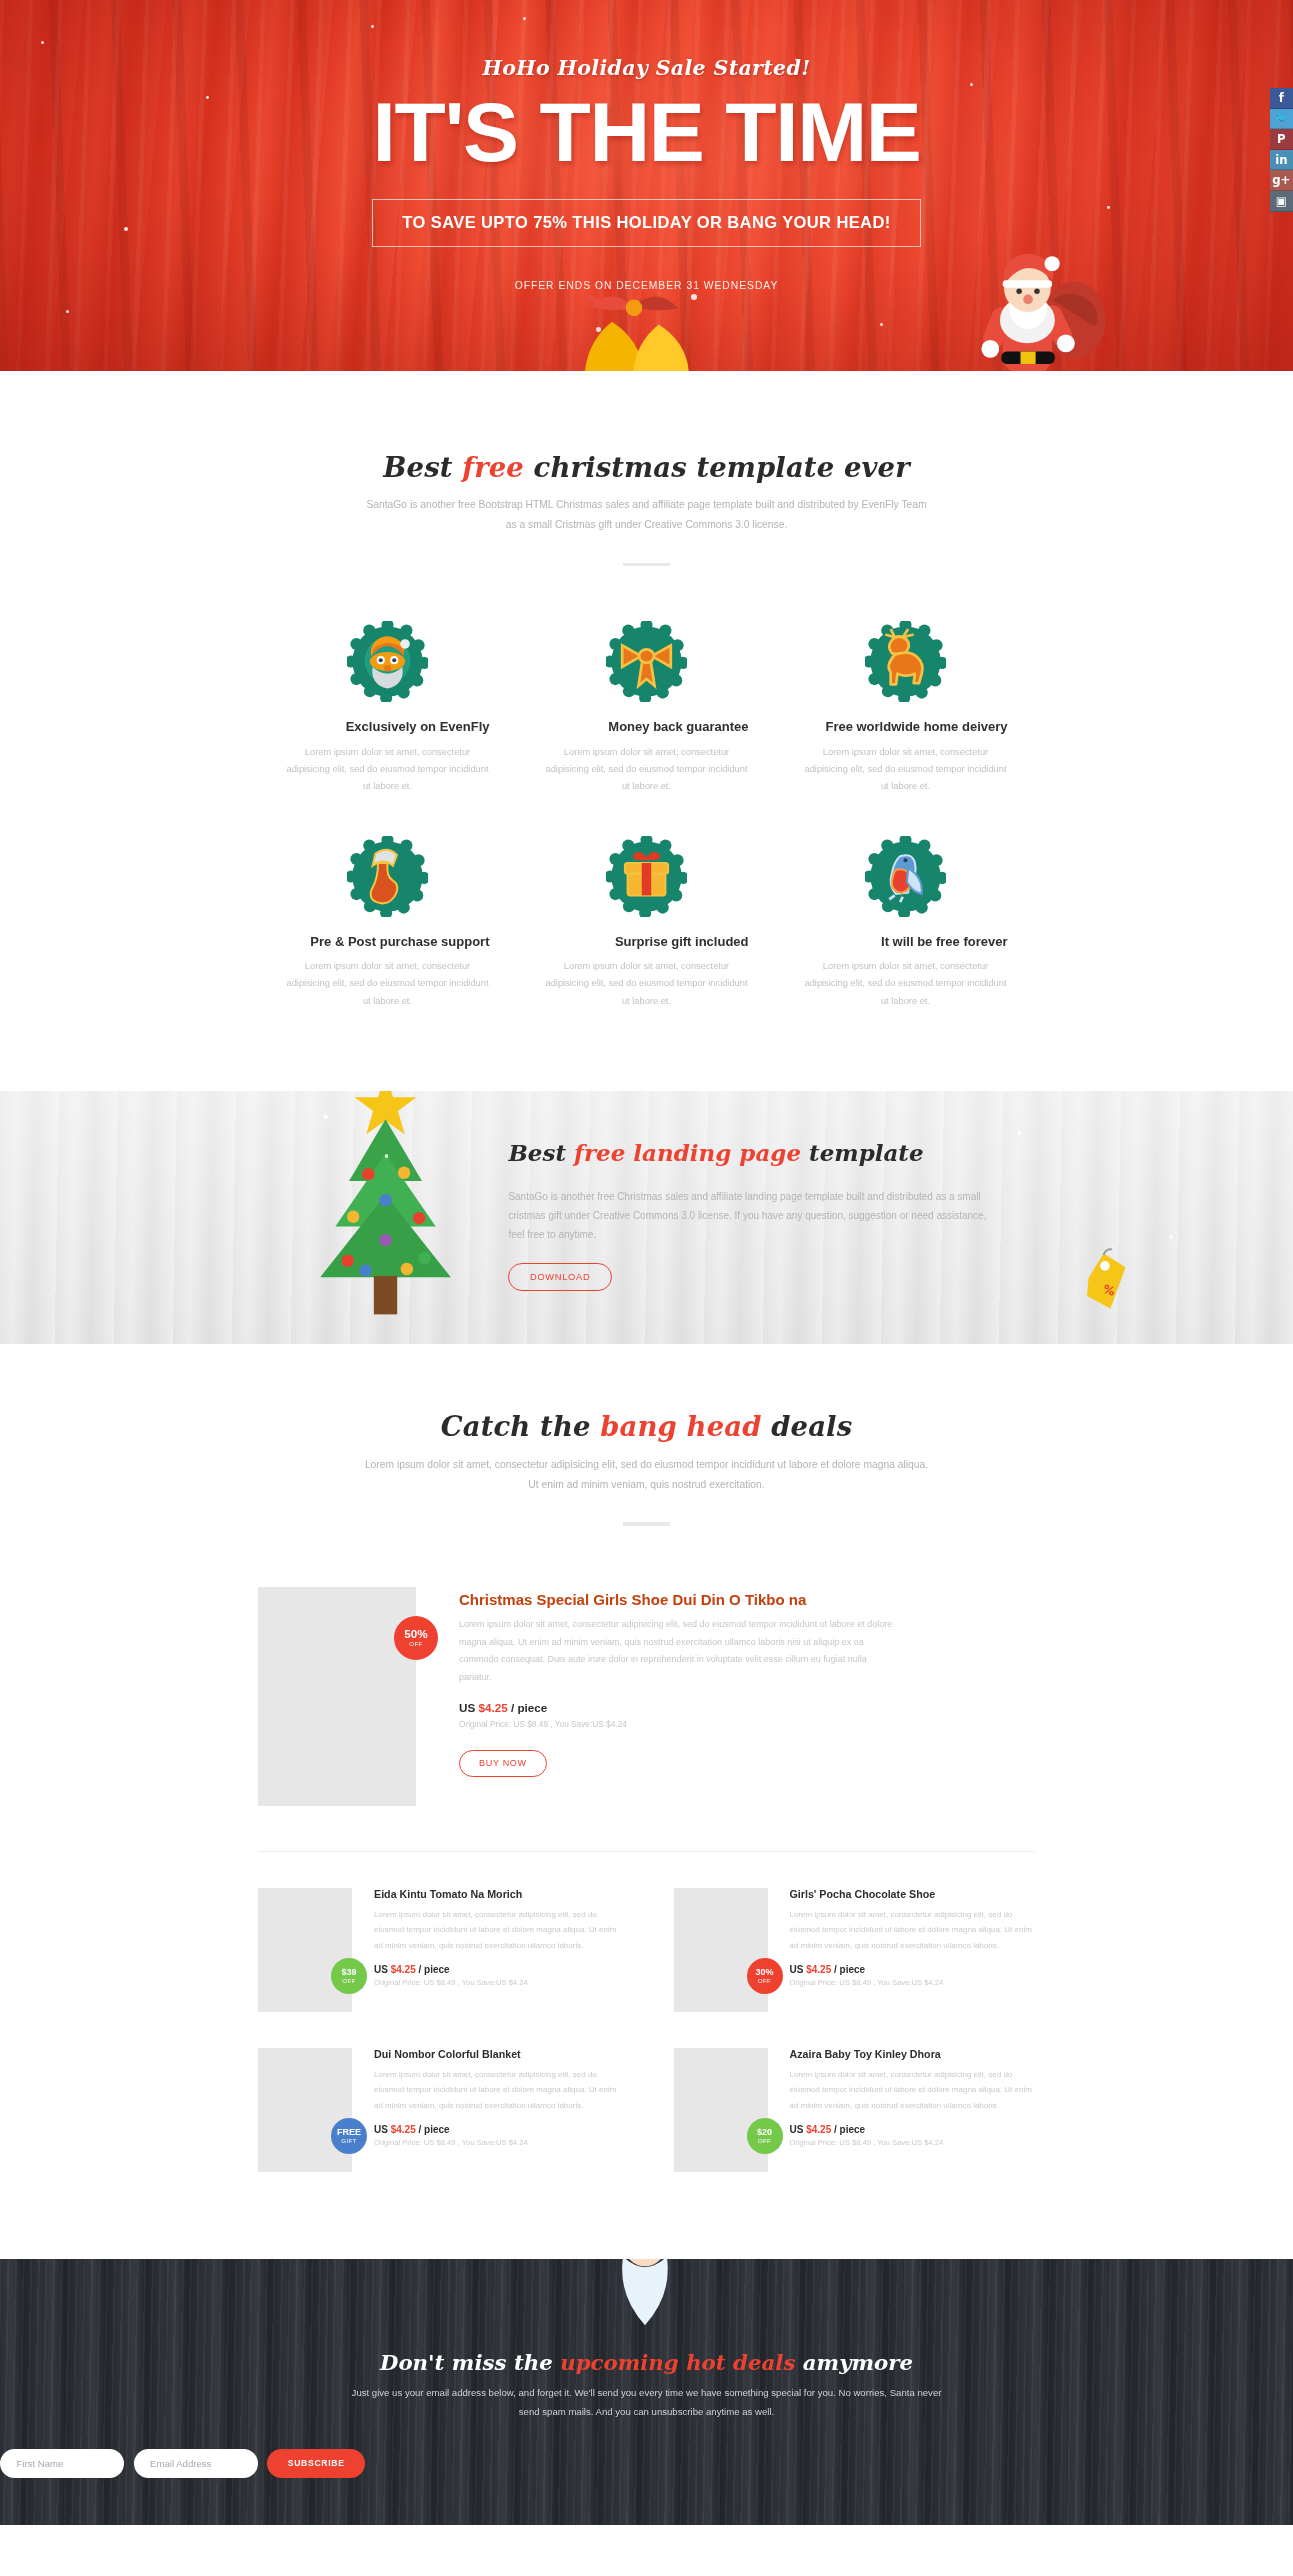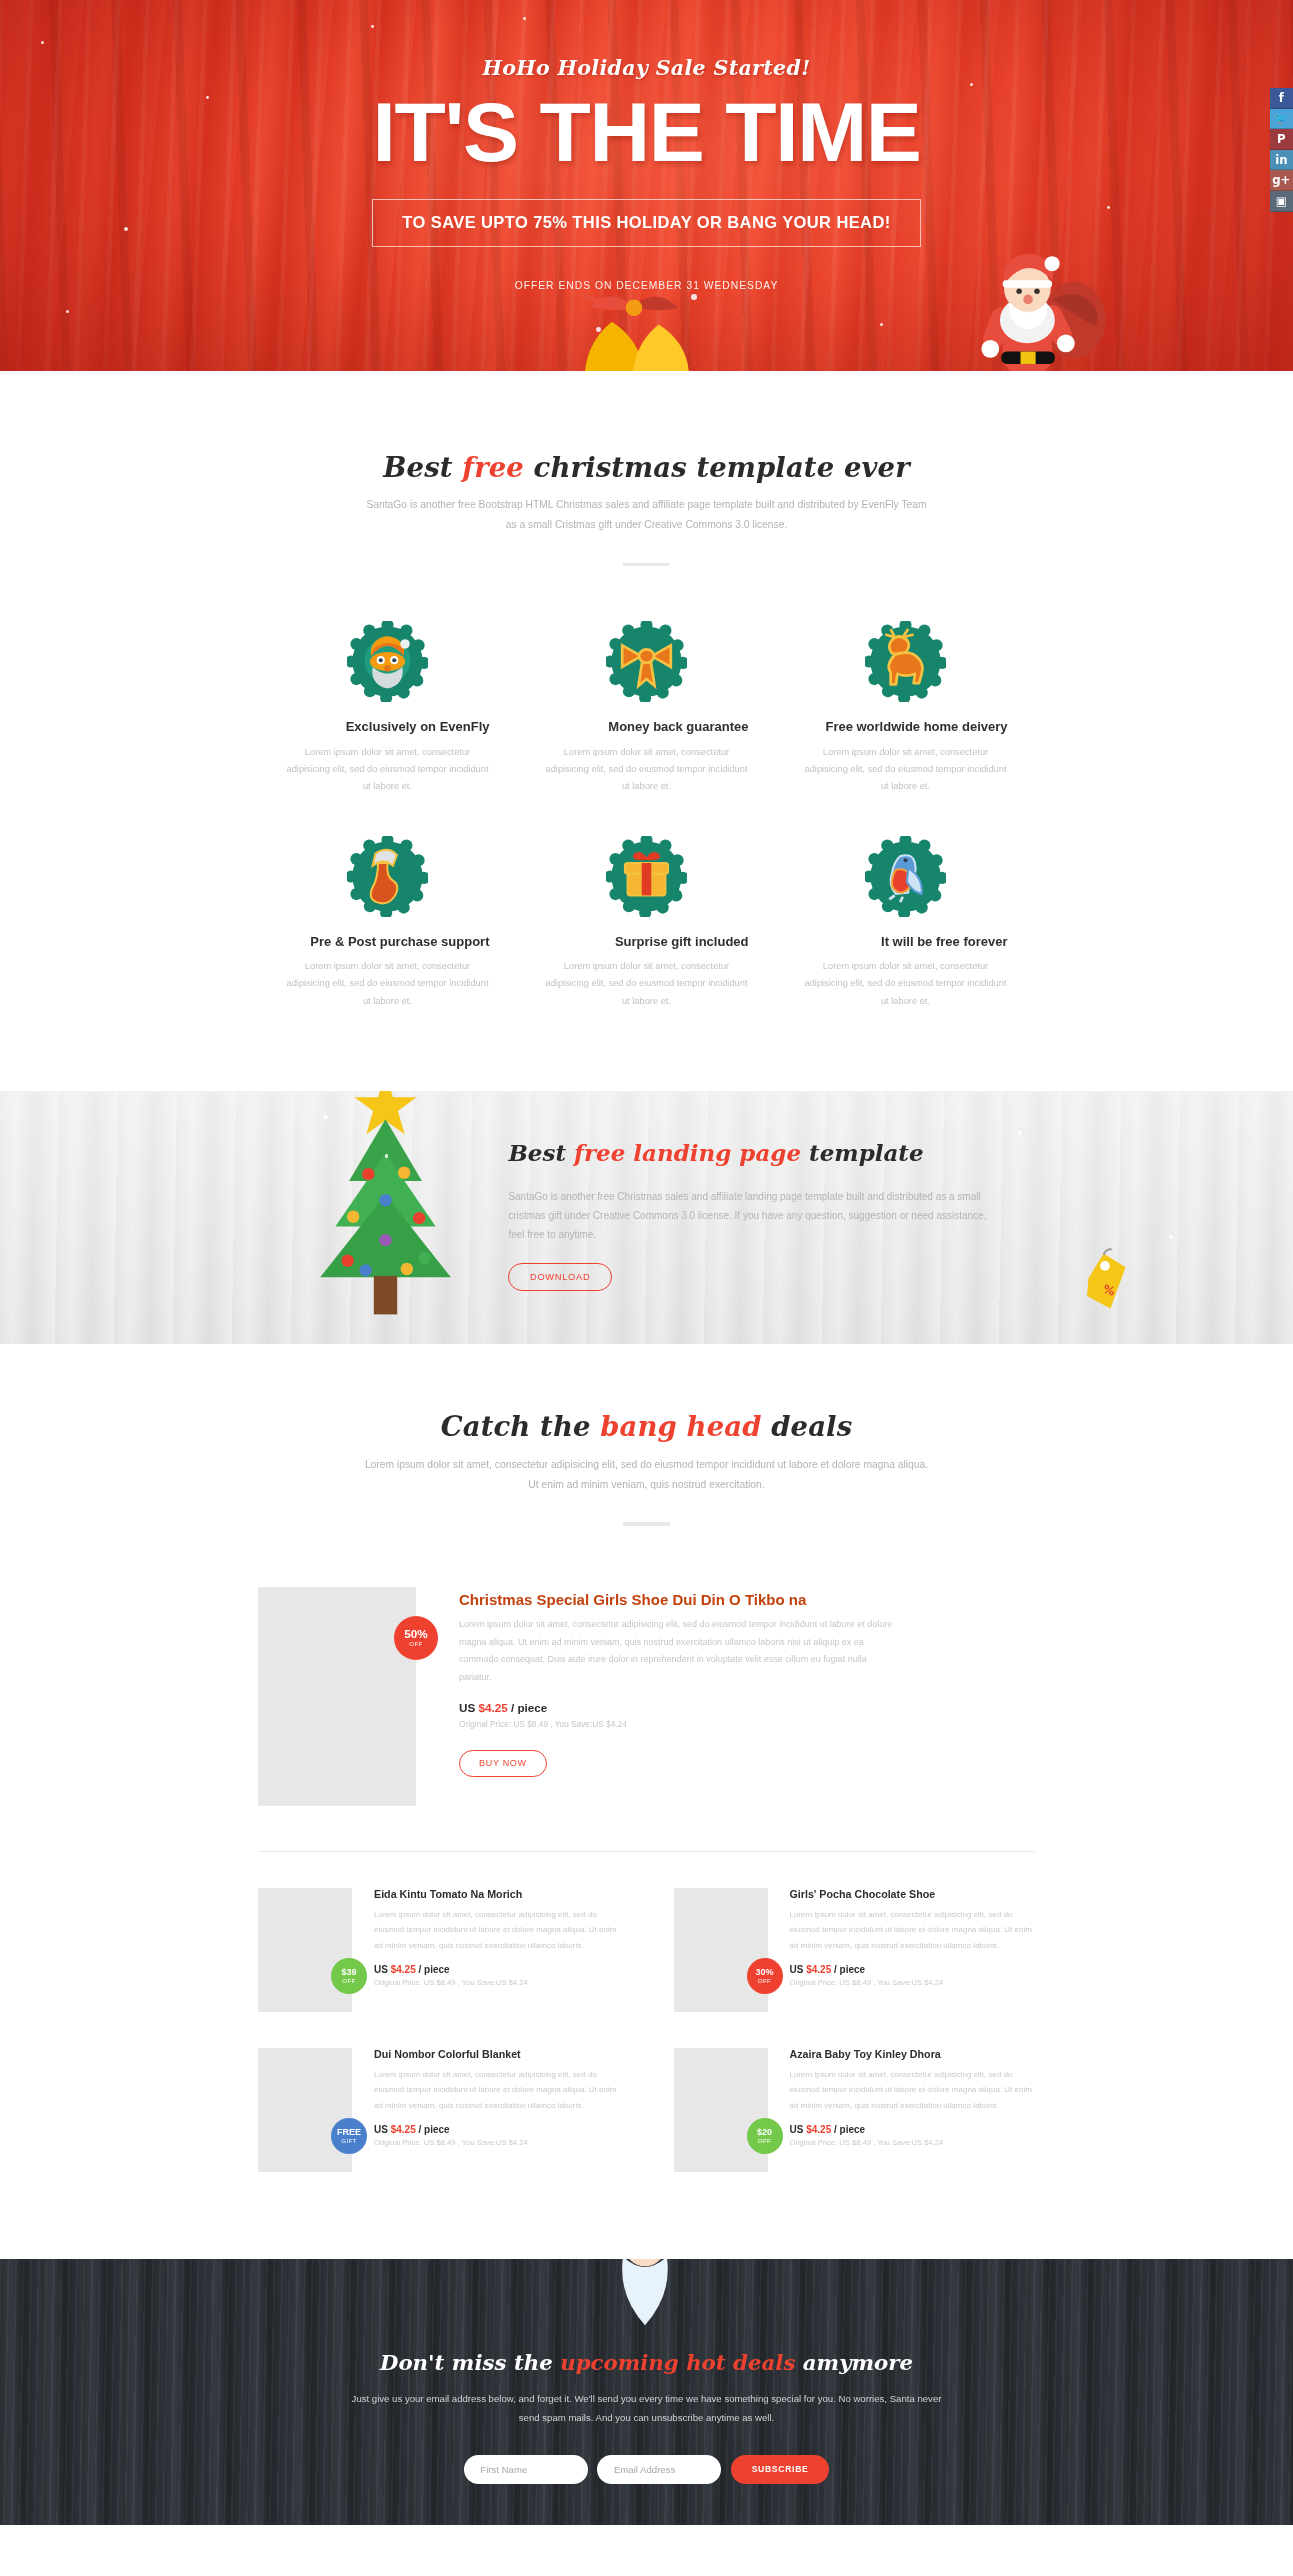--- a/index.html
+++ b/index.html
@@ -194,22 +194,22 @@
   .news-tex {
     position: absolute; inset: 0;
     background: repeating-linear-gradient(91deg, rgba(255,255,255,.035) 0px, rgba(255,255,255,.035) 1.4px, rgba(0,0,0,.05) 2.1px, rgba(0,0,0,.05) 7.6px);
   }
   .news-inner { position: relative; z-index: 3; text-align: center; padding-top: 91px; }
   .news-h2 {
     font-family: "DejaVu Serif", serif; font-style: italic; font-weight: bold;
     color: #fff; font-size: 21.3px;
   }
   .news-h2 .hl { color: #ef4130; }
-  .news-p { color: #cfd2d5; font-size: 9.6px; line-height: 1.95; max-width: 605px; margin: 15px auto 0; }
-  .news-form { margin-top: 27.5px; display: flex; justify-content: center; gap: 9.6px; }
+  .news-p { color: #cfd2d5; font-size: 9.6px; line-height: 1.95; max-width: 605px; margin: 9px auto 0; }
+  .news-form { margin-top: 27.5px; display: flex; gap: 9.6px; }
   .news-form input {
     border: none; border-radius: 15px; padding: 9px 16.5px; font-size: 9.6px;
     width: 124px; color: #8e8e8e; background: #fff; font-family: "Liberation Sans", sans-serif;
     outline: none;
   }
   .news-form input::placeholder { color: #a8a8a8; }
   .btn-subscribe {
     border: none; border-radius: 15px; background: #ef4130; color: #fff;
     padding: 9px 20.6px; font-size: 8.6px; font-weight: bold; letter-spacing: 0.7px; cursor: pointer;
     font-family: "Liberation Sans", sans-serif;

